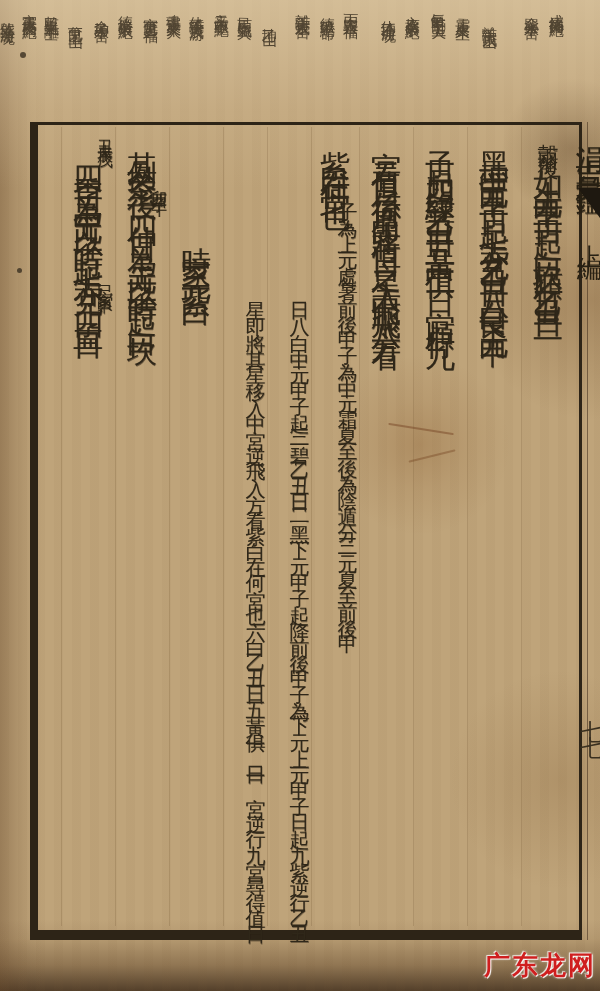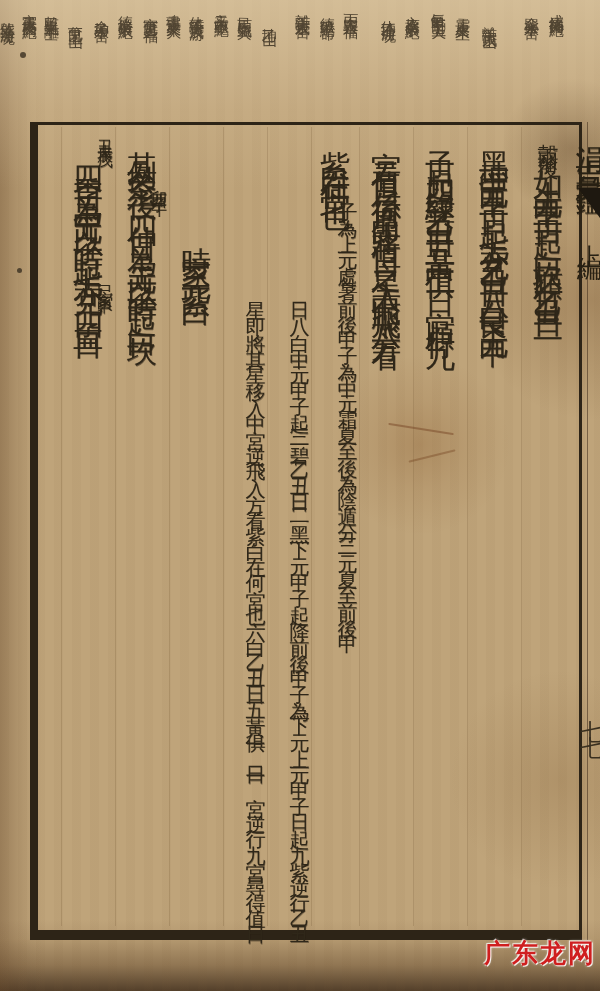--- a/index.html
+++ b/index.html
@@ -47,21 +47,21 @@
     color:#473c2b;opacity:.92;}
   .r1{transform:rotate(-1.4deg);} .r2{transform:rotate(1.2deg);}
   .titlebox{position:absolute;left:578px;top:124px;writing-mode:vertical-rl;text-orientation:upright;
     width:26px;line-height:30px;color:#272013;}
   .booktitle{font-size:28px;letter-spacing:14px;text-shadow:.5px .5px 0 rgba(40,30,20,.6);}
   .wedge{display:inline-block;width:0;height:0;border-top:30px solid #1e1810;
     border-left:22px solid rgba(0,0,0,0);margin:8px 0 6px 0;}
   .sectlabel{font-size:25px;letter-spacing:12px;}
   .folio{position:absolute;left:580px;top:702px;writing-mode:vertical-rl;text-orientation:upright;
     font-size:23px;letter-spacing:16px;color:#3a3020;width:24px;line-height:26px;}
-  .watermark{position:absolute;right:4px;bottom:20px;font-size:26px;font-weight:bold;
+  .watermark{position:absolute;right:4px;bottom:8px;font-size:26px;font-weight:bold;
     font-family:Liberation Serif, serif;
     color:#cf1f1f;letter-spacing:2px;
     text-shadow:0 0 3px rgba(255,255,255,.95),1px 1px 0 rgba(255,255,255,.85),-1px -1px 0 rgba(255,255,255,.7);}
   .dot{position:absolute;width:6px;height:6px;border-radius:50%;background:#3a2f20;opacity:.8;}
   .dot1{left:20px;top:52px;} .dot2{left:17px;top:268px;width:5px;height:5px;}
   .crack{position:absolute;left:388px;top:428px;width:66px;height:2px;
     background:rgba(112,62,30,.45);transform:rotate(9deg);border-radius:2px;}
   .crack2{position:absolute;left:408px;top:455px;width:48px;height:2px;
     background:rgba(112,62,30,.38);transform:rotate(-14deg);border-radius:2px;}
 </style>

